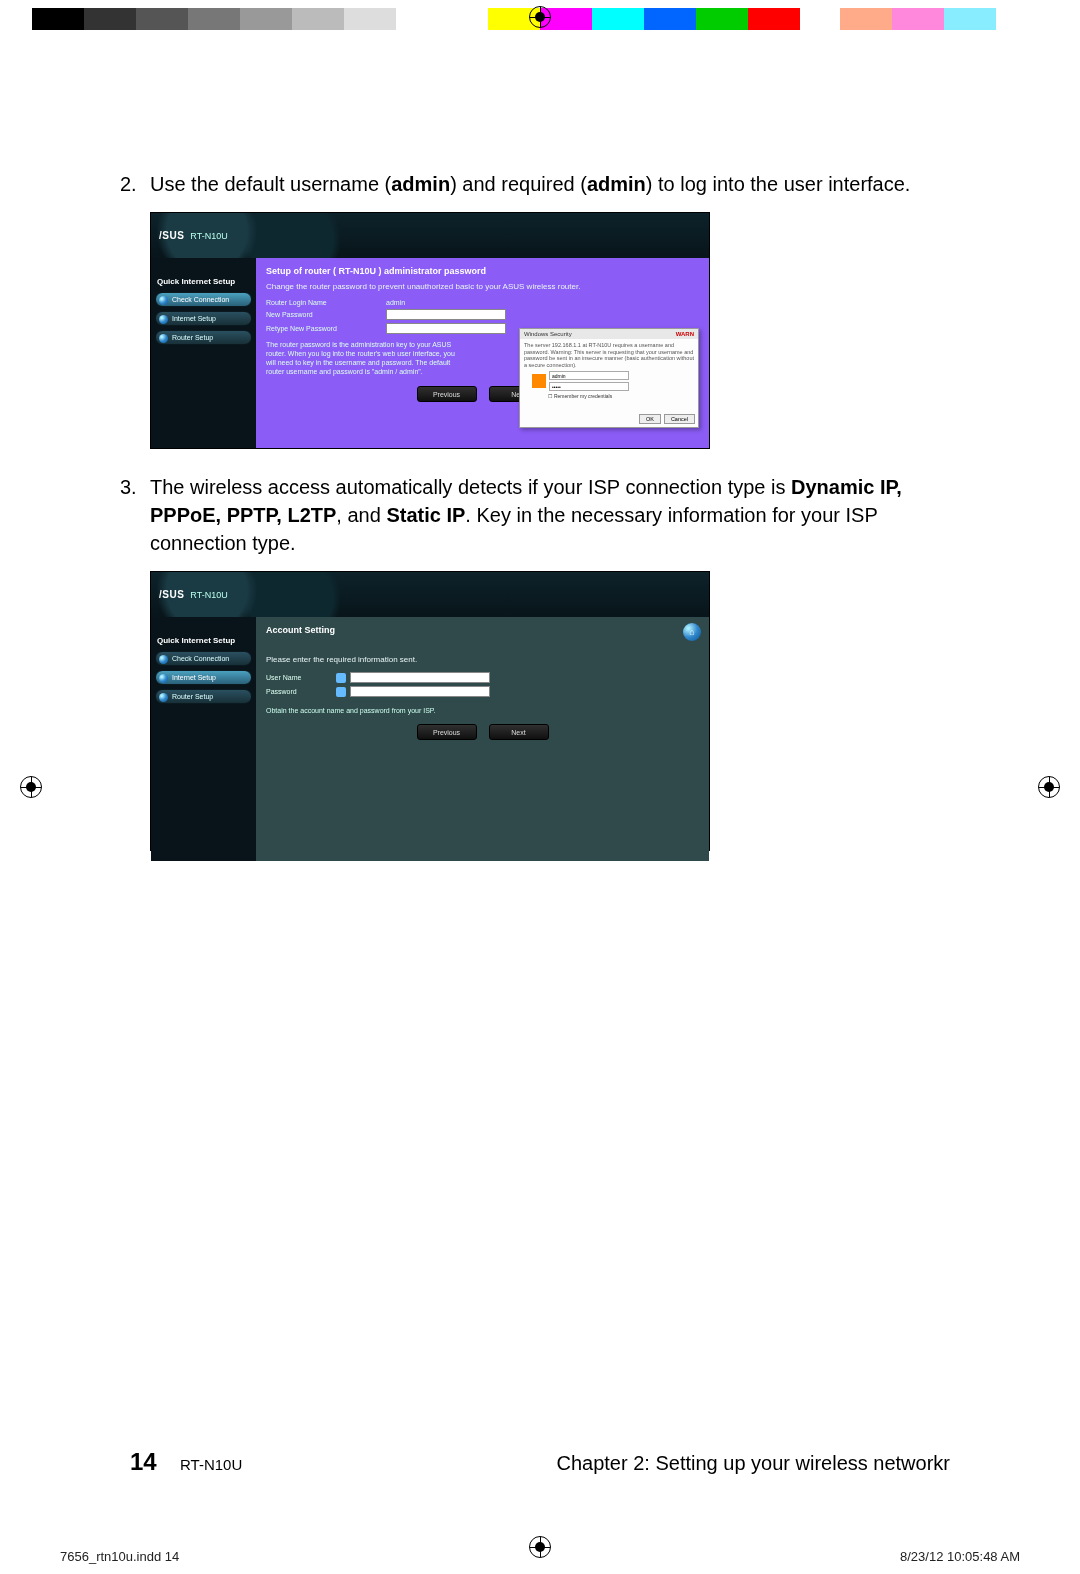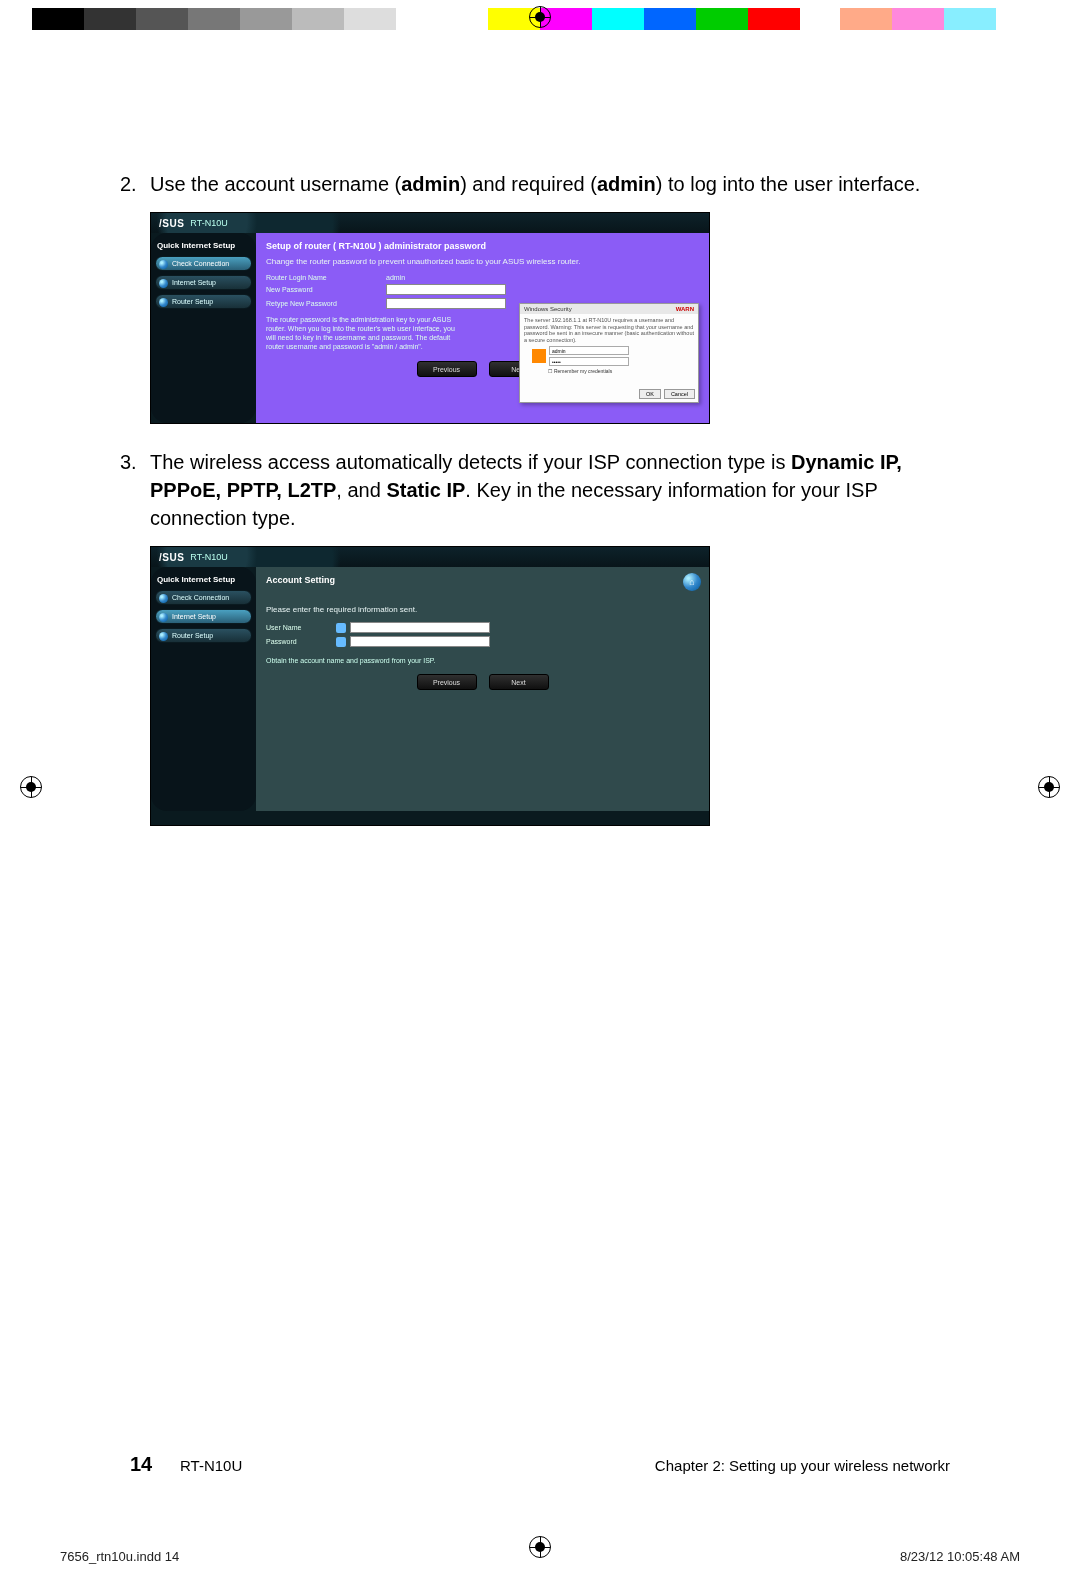--- a/index.html
+++ b/index.html
@@ -60,36 +60,35 @@
   .shot {
     margin: 14px 0 24px 30px;
     width: 560px;
     border: 1px solid #000;
     background: #0a1a1f;
     font-size: 8px;
     color: #cde;
     position: relative;
   }
   .shot-header {
-    height: 20px;
+    height: 45px;
     background: radial-gradient(circle at 10% 40%, #1a3a44 8%, transparent 10%),
                 radial-gradient(circle at 25% 60%, #0e2830 10%, transparent 12%),
                 linear-gradient(#0d222a, #08151a);
     display: flex; align-items: center;
     padding-left: 8px;
     gap: 6px;
   }
   .asus-logo { color:#fff; font-weight:bold; font-size:10px; letter-spacing:0.5px; }
   .model { font-size:9px; color:#bfe; }
   .shot-body { display:flex; min-height:190px; }
   .sidebar {
     width: 105px;
     background:#08141a;
-    padding: 6px 4px;
-    border-radius: 16px;
+    padding: 17px 4px;
   }
   .side-title { font-size:8px; color:#fff; font-weight:bold; margin-bottom:4px; padding:2px; }
   .side-item {
     background: linear-gradient(#2a5060, #183038);
     border-radius: 8px;
     padding: 3px 4px 3px 16px;
     margin-bottom: 4px;
     color:#dff;
     font-size:7px;
     position: relative;
@@ -163,23 +162,23 @@
   
   .footer {
     position:absolute;
     bottom:38px;
     left:0; right:0;
     display:flex;
     align-items:baseline;
     font-size:16px;
     padding: 0 10px;
   }
-  .footer .pnum { font-weight:bold; font-size:20px; width:50px; }
+  .footer .pnum { font-weight:bold; font-size:24px; width:50px; }
   .footer .model-foot { font-size:15px; }
-  .footer .chapter { margin-left:auto; font-size:15px; }
+  .footer .chapter { margin-left:auto; font-size:20px; }
   .indd {
     position:absolute;
     bottom:10px; left:60px; right:60px;
     display:flex; justify-content:space-between;
     font-size:13px; color:#222;
   }
 </style>
 </head>
 <body>
 
@@ -217,21 +216,21 @@
   </div>
 <div class="regmark reg-bottom">
     <div class="inner"></div>
   </div>
 
 <div class="page">
 
   <div class="instruction">
     <div class="num">2.</div>
     <div class="txt">
-      <span>Use the account username (</span><b>admin</b><span>) and required (</span><b>admin</b><span>) to log into the user interface.</span>
+      <span>Use the default username (</span><b>admin</b><span>) and required (</span><b>admin</b><span>) to log into the user interface.</span>
     </div>
   </div>
 
   <div class="shot">
     <div class="shot-header">
       <span class="asus-logo">/SUS</span>
       <span class="model">RT-N10U</span>
     </div>
     <div class="shot-body">
       <div class="sidebar">

